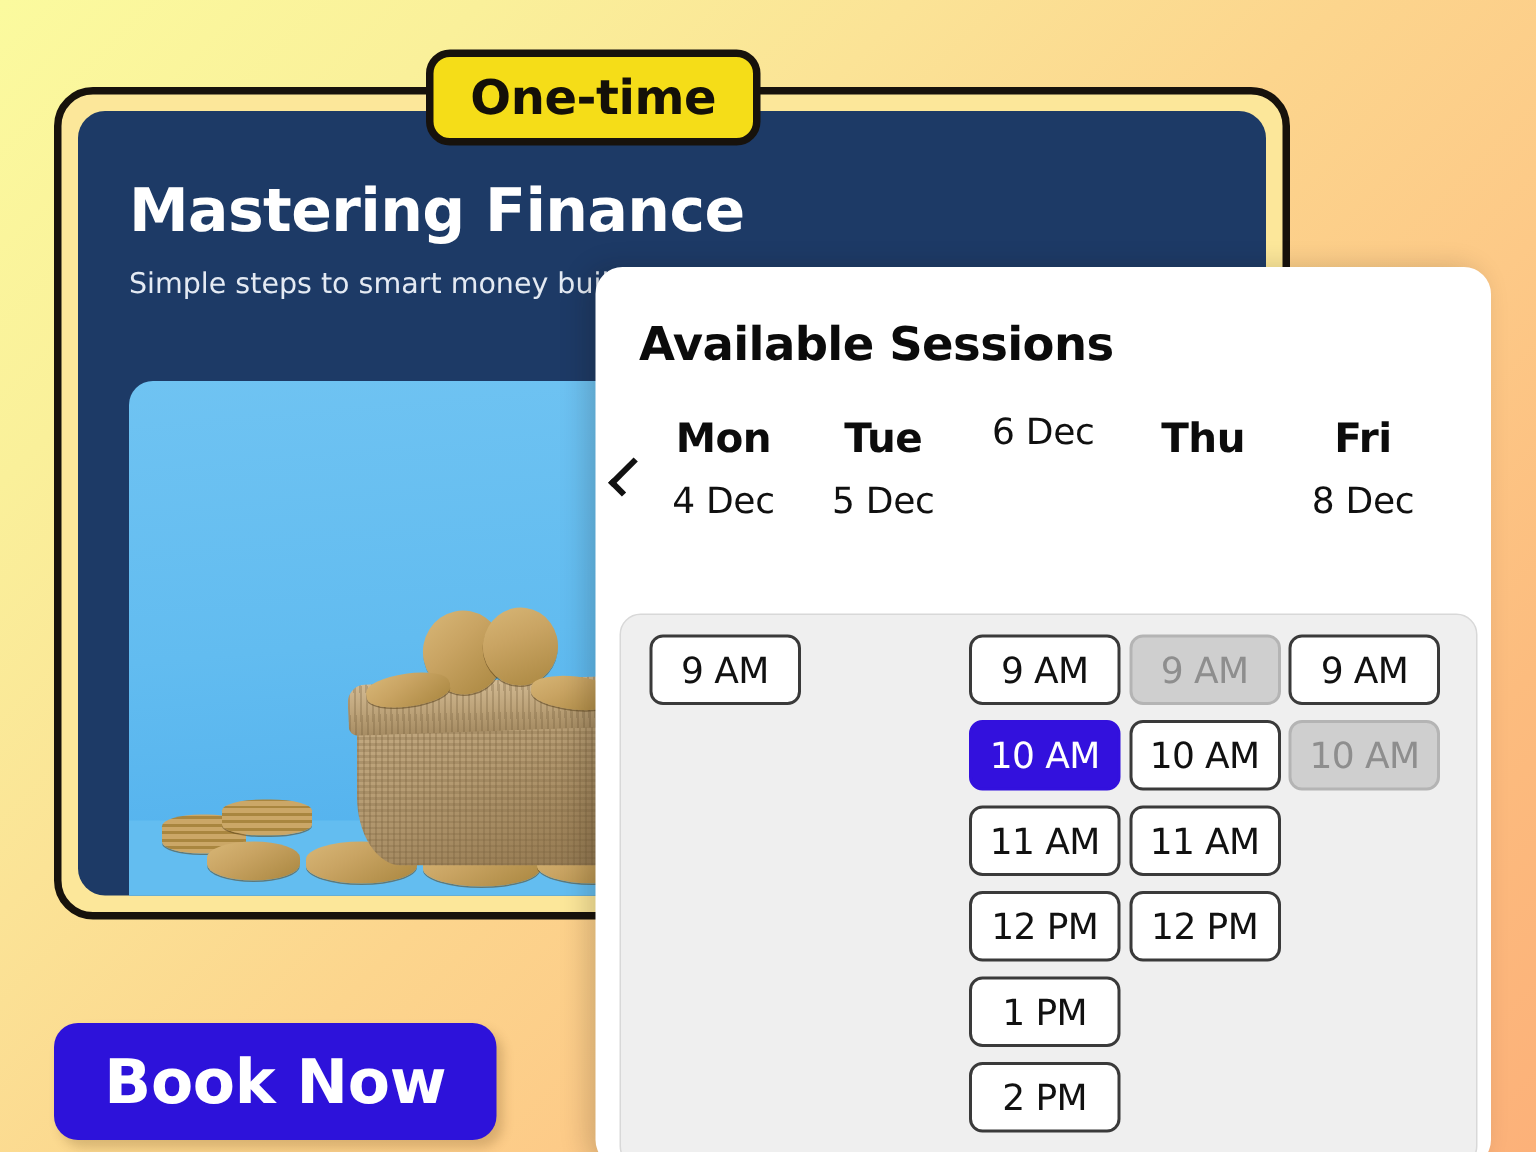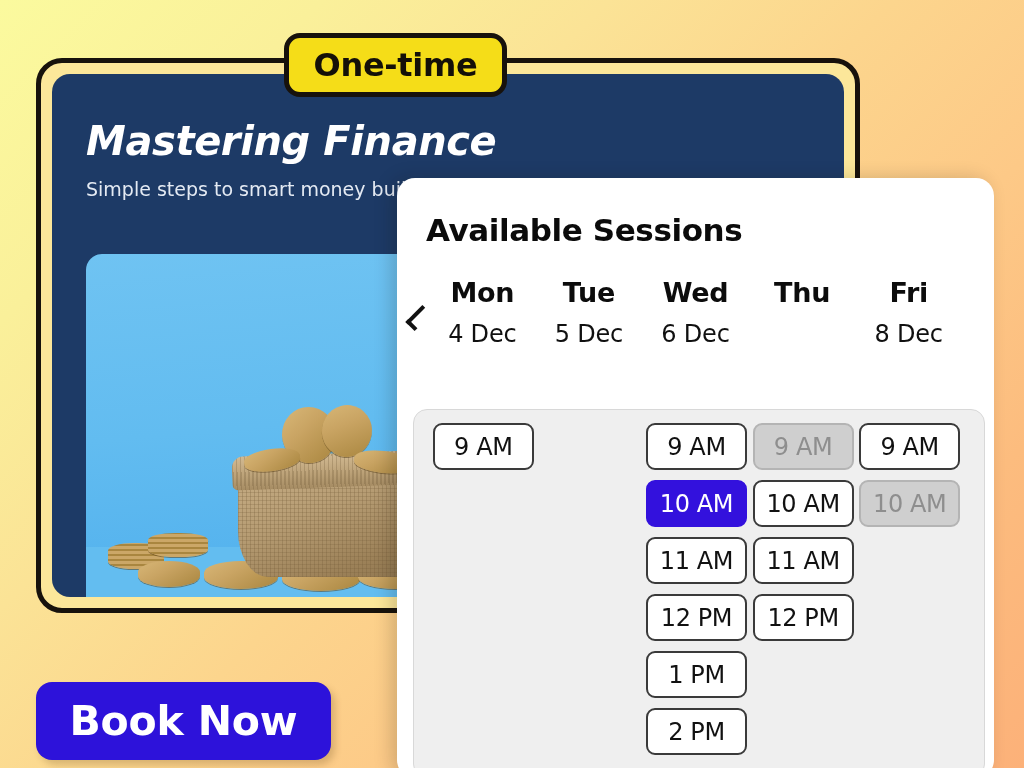--- a/index.html
+++ b/index.html
@@ -53,21 +53,20 @@
 
   #course-title {
     position: absolute;
     left: 34px;
     top: 44px;
     font-size: 40px;
     font-weight: 800;
     color: #FFFFFF;
     letter-spacing: -0.4px;
     white-space: nowrap;
-    font-style: italic;
   }
 
   #course-subtitle {
     position: absolute;
     left: 34px;
     top: 103px;
     width: 430px;
     font-size: 19px;
     font-weight: 400;
     line-height: 1.33;
@@ -361,21 +360,20 @@
       <div id="day-columns">
           <div class="day-col">
             <div class="day-name">Mon</div>
             <div class="day-date">4 Dec</div>
           </div>
           <div class="day-col">
             <div class="day-name">Tue</div>
             <div class="day-date">5 Dec</div>
           </div>
           <div class="day-col">
-            <div class="day-name">Wed</div>
             <div class="day-date">6 Dec</div>
           </div>
           <div class="day-col">
             <div class="day-name">Thu</div>
           </div>
           <div class="day-col">
             <div class="day-name">Fri</div>
             <div class="day-date">8 Dec</div>
           </div>
         </div>

